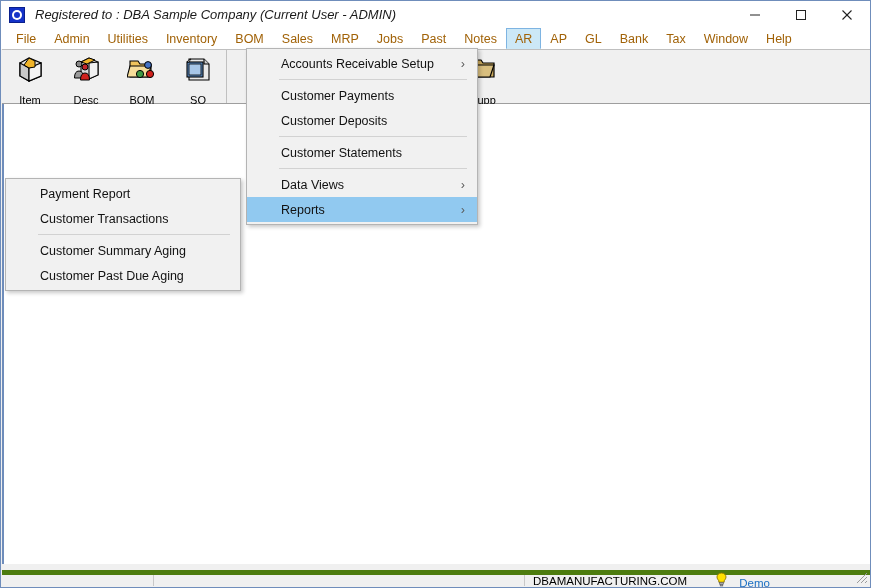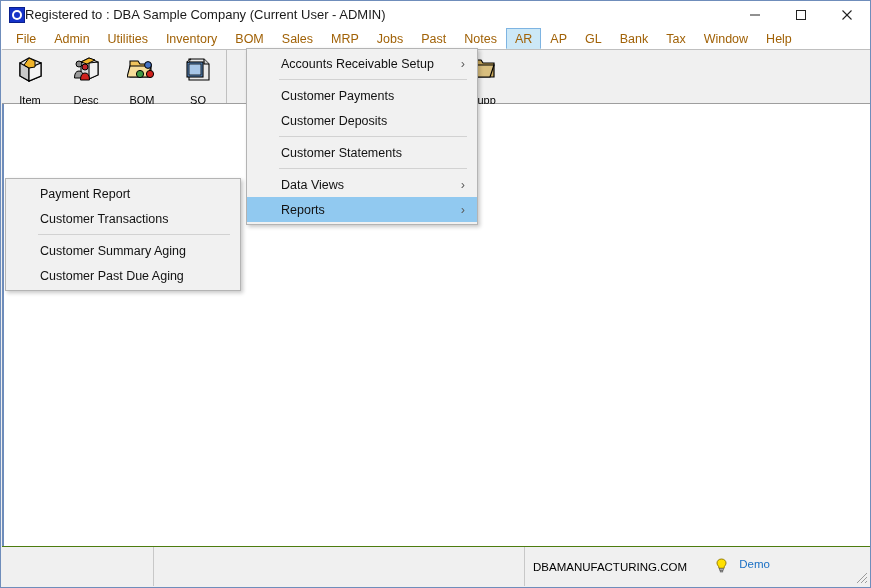--- a/index.html
+++ b/index.html
@@ -51,23 +51,25 @@
   }
   .app-icon::after {
     content: "";
     position: absolute;
     left: 4px; top: 4px;
     width: 6px; height: 6px;
     border-radius: 50%;
     background: #1432c8;
   }
   .title-text {
+    margin-left: 10px;
     font-size: 13px;
     color: #1a1a1a;
     white-space: nowrap;
+    font-style: italic;
   }
   .win-controls {
     position: absolute;
     right: 0; top: 0;
     height: 27px;
     display: flex;
   }
   .win-btn {
     width: 46px;
     height: 27px;
@@ -158,23 +160,23 @@
     background: #ffffff;
     box-sizing: border-box;
     border-left: 2px solid #6f8dbb;
   }
 
   
   .statusbar {
     position: absolute;
     left: 1px; bottom: 1px;
     width: 868px;
-    height: 40px;
+    height: 16px;
     background: #f0f0f0;
-    border-top: 1px solid #4d7c0f;
+    border-top: 5px solid #4d7c0f;
     box-sizing: border-box;
     display: flex;
     align-items: stretch;
     font-size: 11.5px;
     color: #000;
   }
   .sb-panel {
     display: flex;
     align-items: center;
     box-sizing: border-box;
@@ -187,21 +189,21 @@
   .sb-panel.p3 {
     flex: 1;
     border-right: none;
     position: relative;
     padding-left: 8px;
   }
   .sb-demo {
     position: absolute;
     right: 100px;
     display: flex;
-    align-items: flex-start;
+    align-items: flex-end;
     gap: 11px;
   }
   .sb-demo-text { color: #1a6fc4; }
   .sb-grip {
     position: absolute;
     right: 2px; bottom: 2px;
     width: 14px; height: 14px;
   }
 
   

